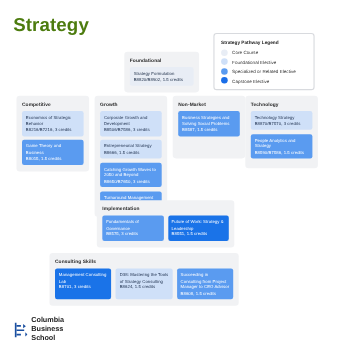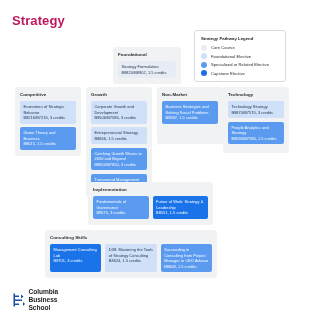--- a/index.html
+++ b/index.html
@@ -14,24 +14,24 @@
     overflow: hidden;
     position: relative;
     color: #222;
   }
 
   
   .page-title {
     position: absolute;
     left: 12px;
     top: 13px;
-    font-size: 13px;
+    font-size: 17px;
     font-weight: bold;
     letter-spacing: 0.1px;
-    color: #be185d;
+    color: #4d7c0f;
   }
 
   
   .panel {
     position: absolute;
     background: #f1f2f4;
     border-radius: 3px;
     box-sizing: border-box;
     padding: 5px 5px 6px 5px;
   }

